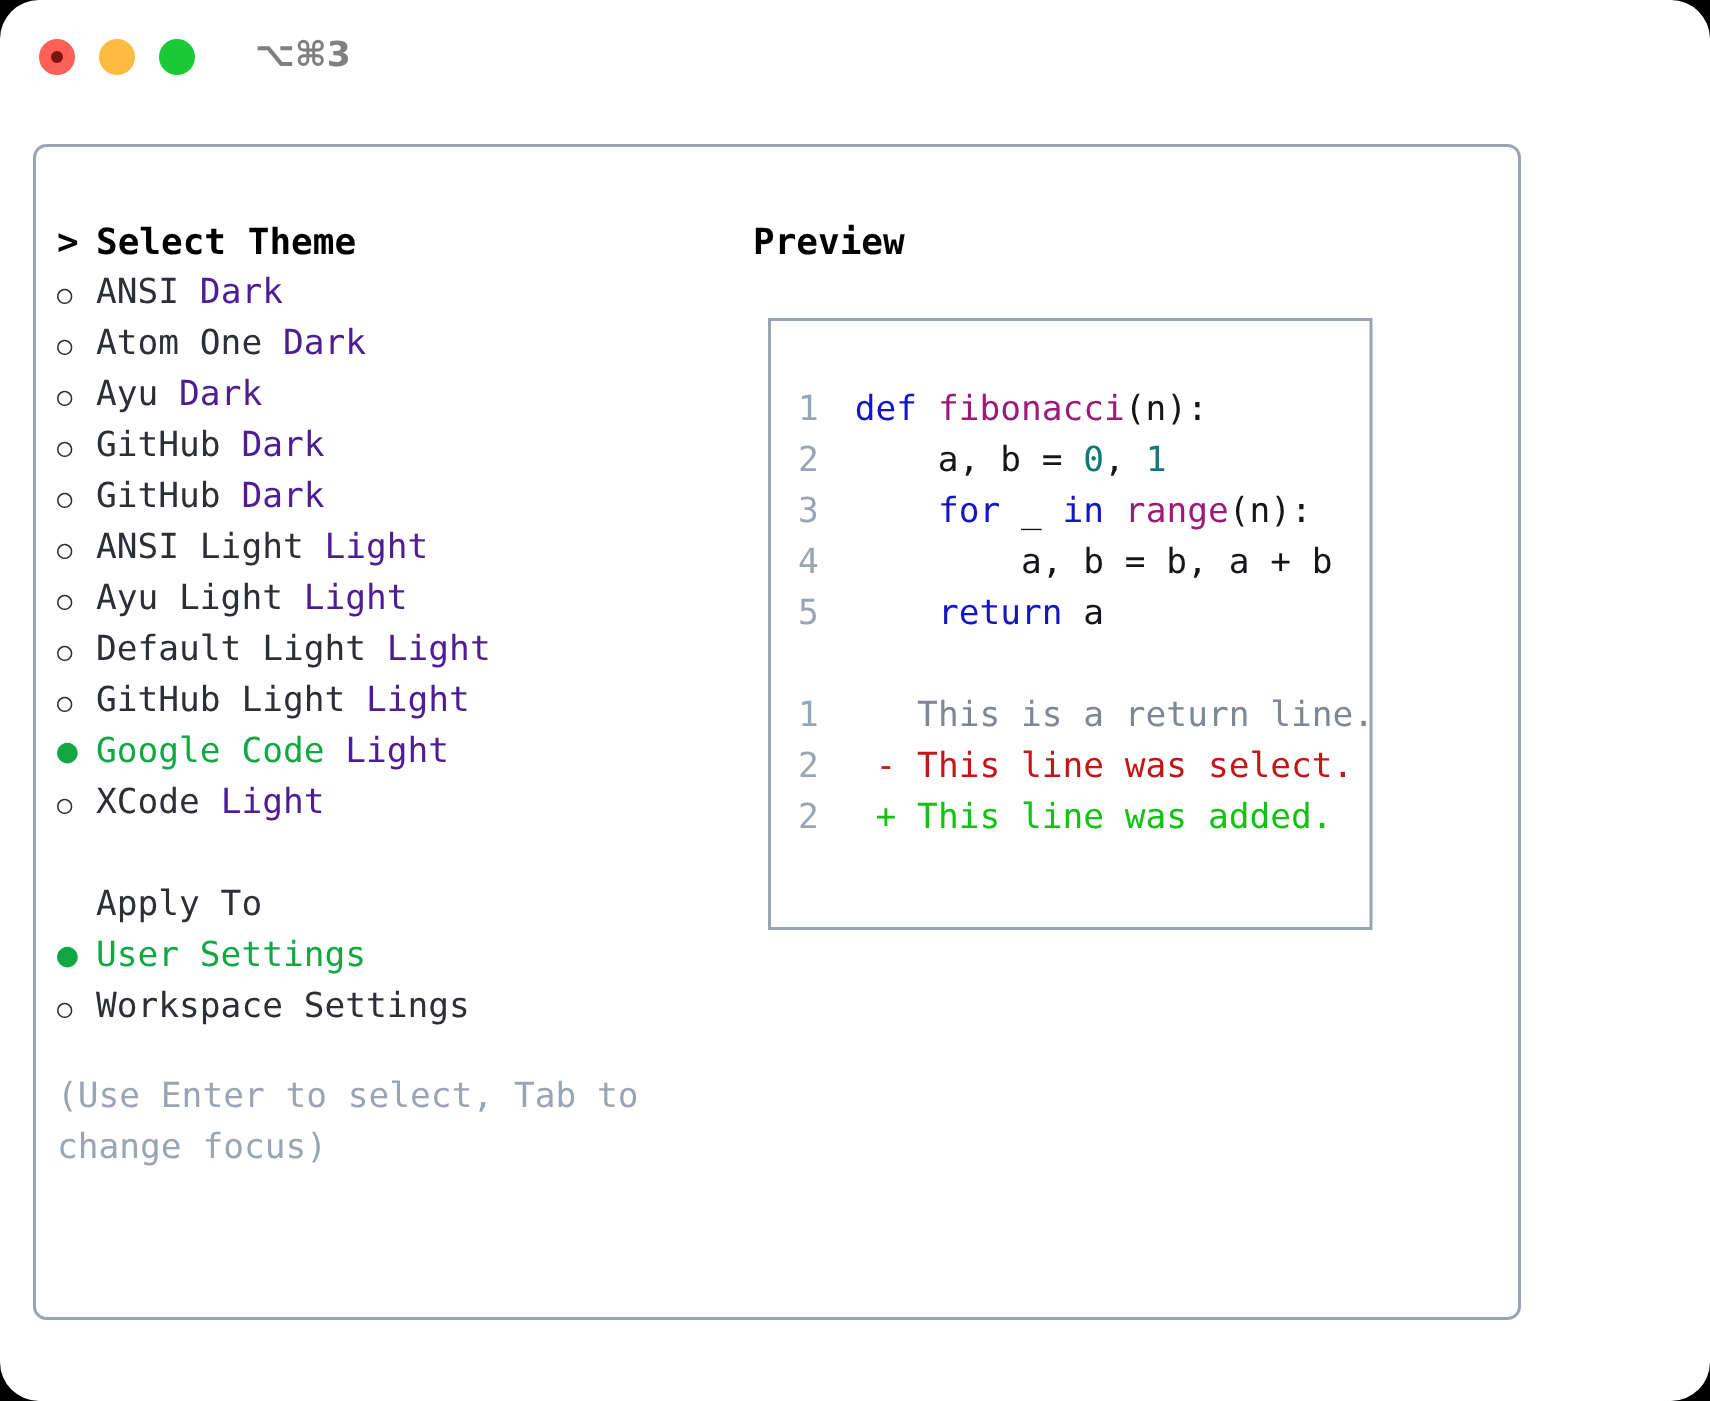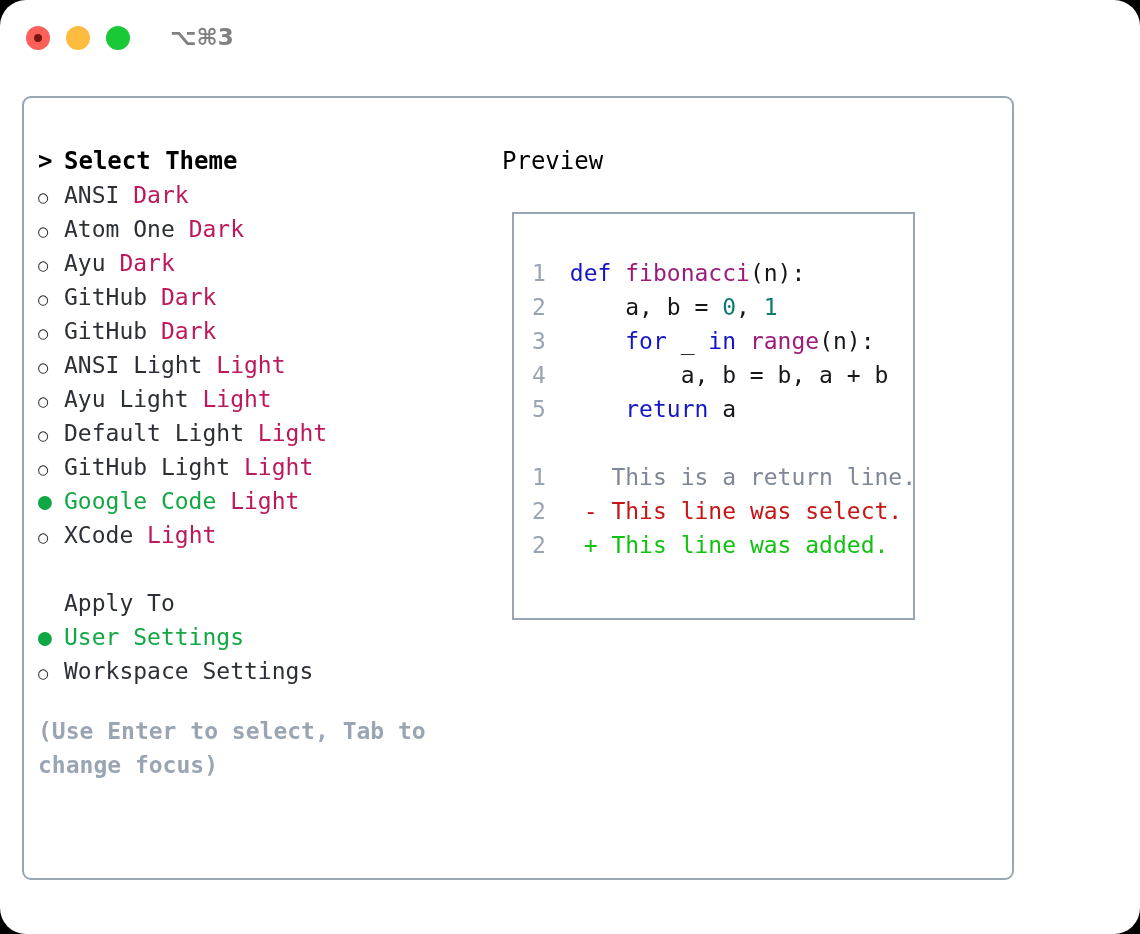--- a/index.html
+++ b/index.html
@@ -84,42 +84,41 @@
     display: inline-block;
     width: 26px;
     text-align: left;
     color: #2c2f36;
   }
   .marker.sel { color: #11a844; }
   .marker.hollow { font-size: 17px; }
   .marker.arrow { font-weight: bold; color: #000; }
   .label-main { color: #2c2f36; }
   .row.selected .label-main { color: #11a844; }
-  .label-suffix { color: #be185d; }
+  .label-suffix { color: #4c1d95; }
 
   .spacer { height: 34px; }
 
   #help-text {
     margin-top: 26px;
     font-size: 23px;
     line-height: 34px;
     color: #9aa5b4;
     width: 400px;
-    font-weight: bold;
   }
 
   
   #right-col {
     position: absolute;
     left: 478px; top: 46px;
     width: 500px;
   }
   #preview-title {
     font-size: 24px;
-    font-weight: normal;
+    font-weight: bold;
     color: #000;
     line-height: 34px;
   }
   #code-box {
     margin-top: 34px;
     margin-left: 10px;
     width: 403px;
     height: 408px;
     border: 2px solid #9aa5b4;
     background: #ffffff;

